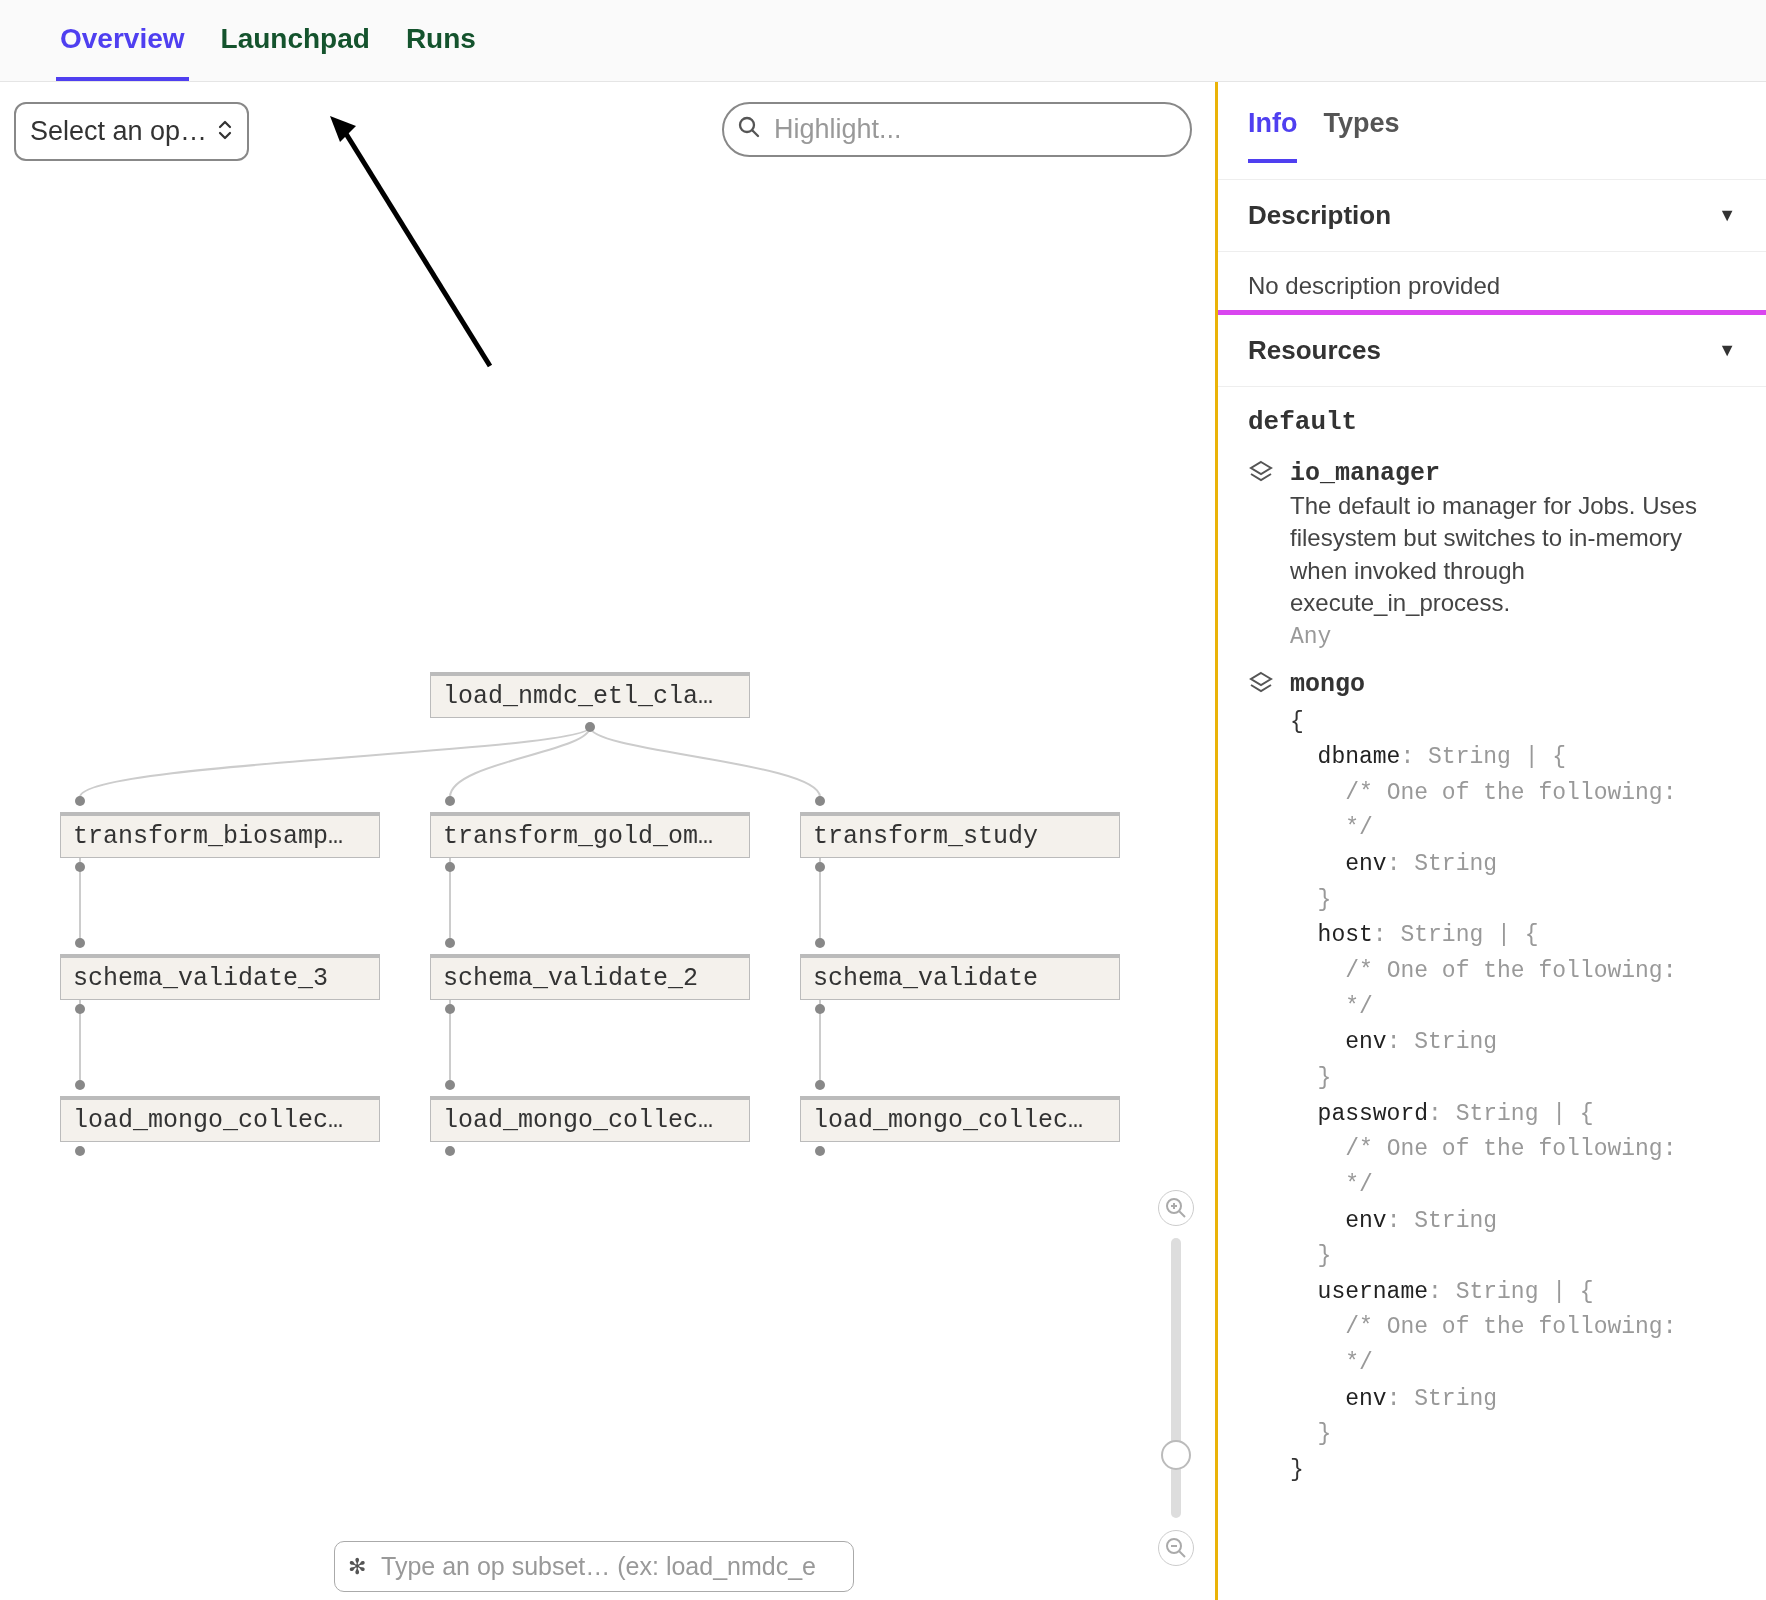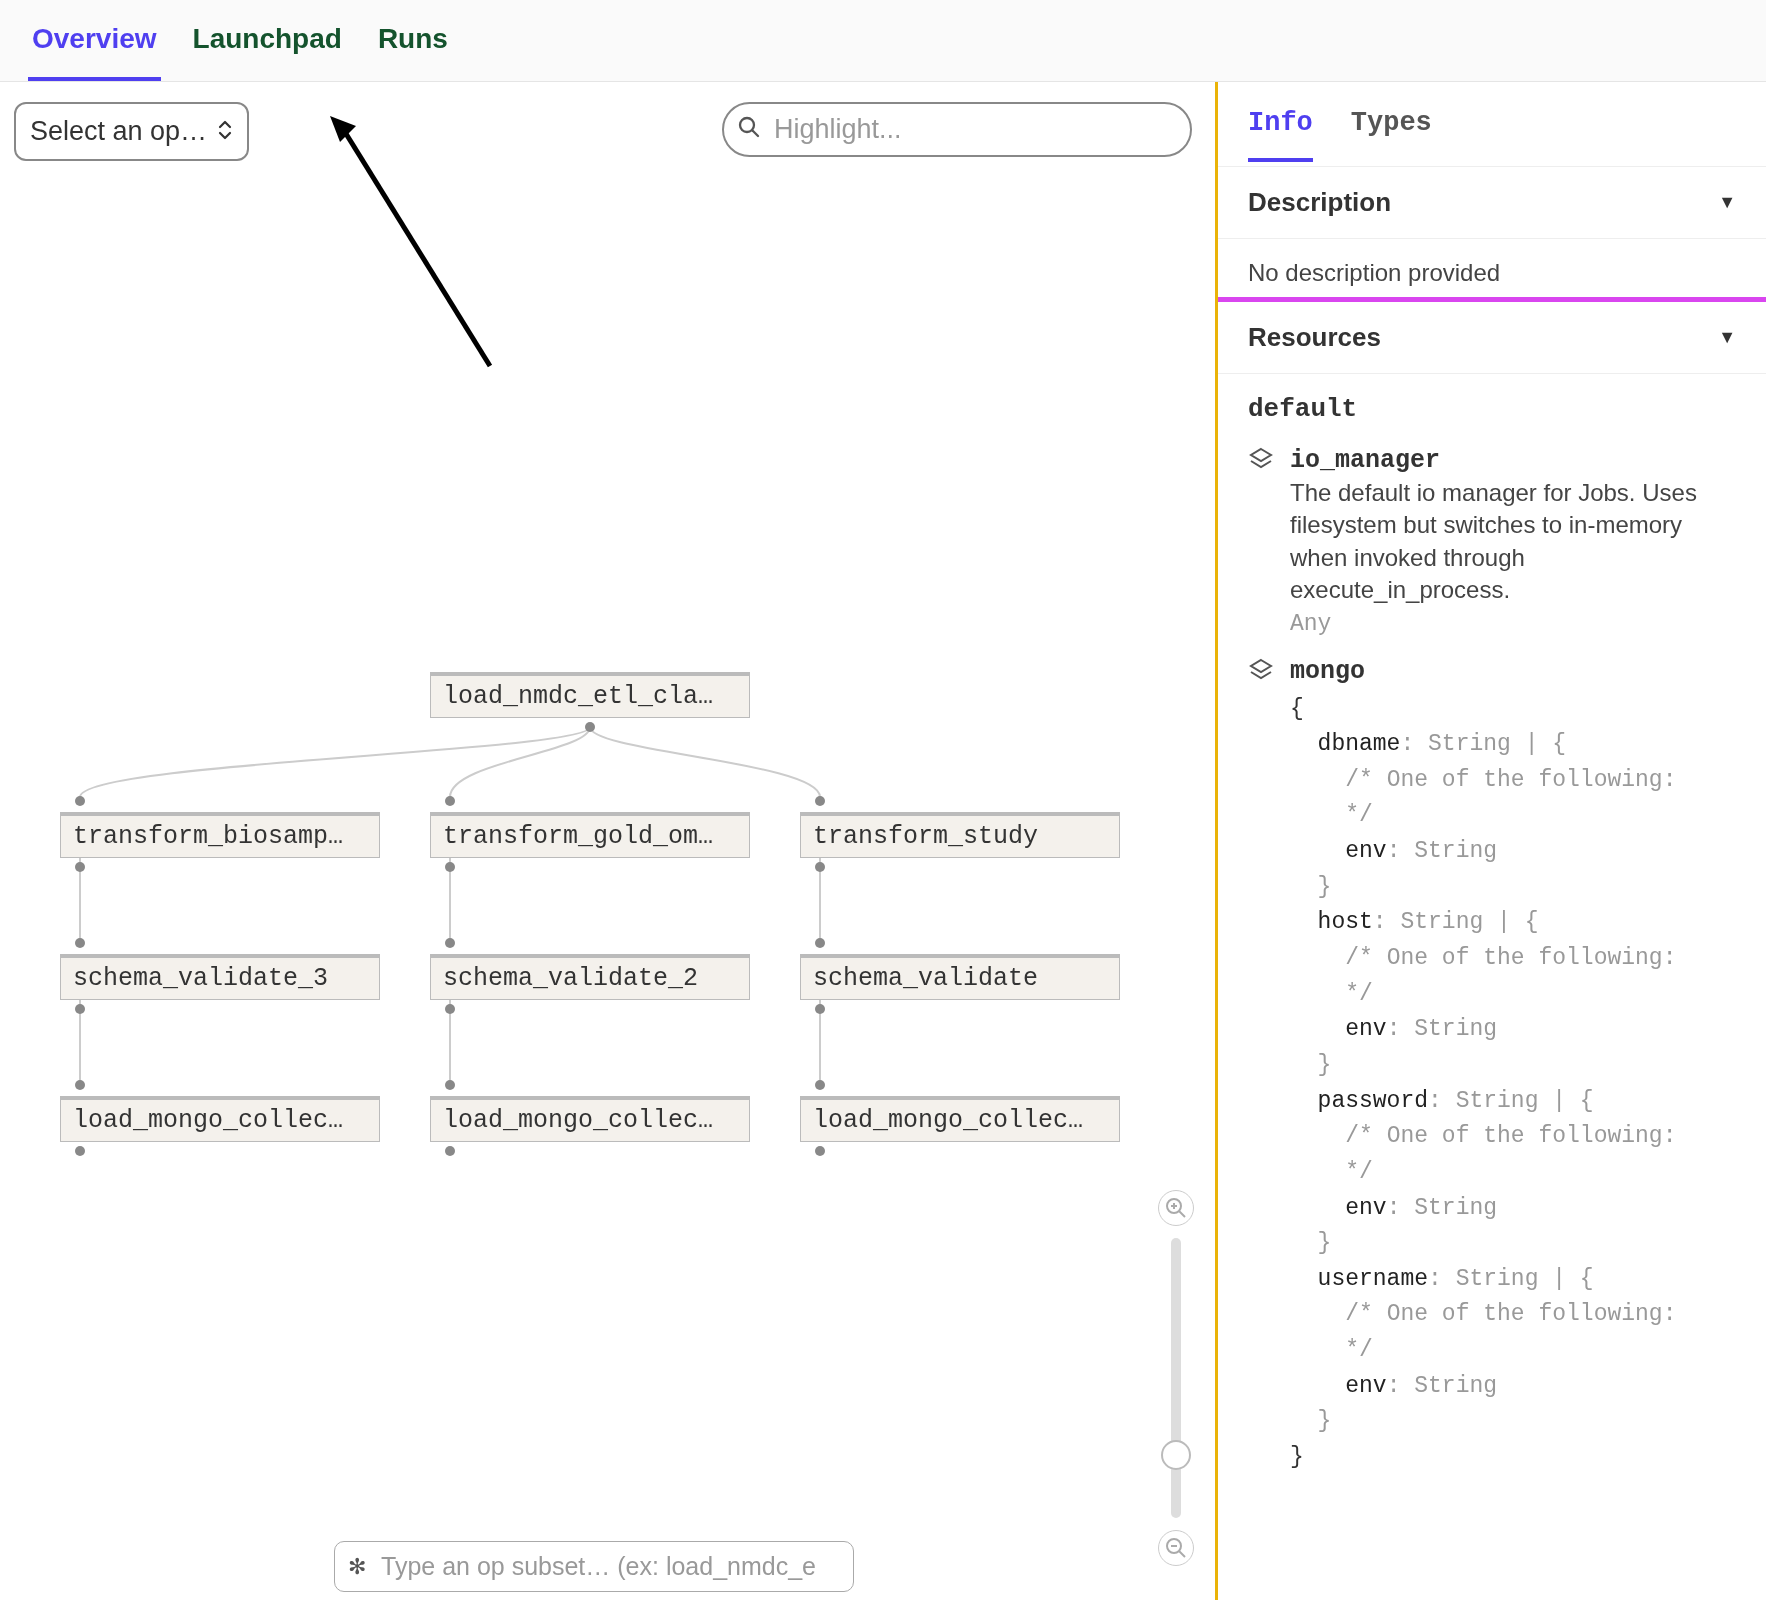--- a/index.html
+++ b/index.html
@@ -25,21 +25,21 @@
     gap: 28px;
   }
   .top-tab {
     padding: 20px 4px 22px 4px;
     font-size: 28px;
     font-weight: 600;
     color: #14532d;
     cursor: pointer;
     border-bottom: 4px solid transparent;
   }
-  .top-tab.active { color: #4f3ff0; border-bottom-color: #4f3ff0; }
+  .top-tab.active { color: #4f3ff0; border-bottom-color: #4f3ff0; margin-left: 28px; }
 
   
   .workspace {
     display: flex;
     height: calc(100% - 82px);
   }
   .canvas-pane {
     position: relative;
     width: 1218px;
     border-right: 3px solid #eab308;
@@ -195,24 +195,23 @@
   }
   .subset-input::placeholder { color: #999; }
   .subset-icon {
     position: absolute; left: 14px; top: 50%; transform: translateY(-50%);
     font-size: 22px; color: #555;
   }
 
   
   .side-tabs {
     display: flex;
-    gap: 38px;
-    padding: 26px 30px 4px 30px;
+    gap: 26px;
+    padding: 26px 30px 16px 30px;
     border-bottom: 1px solid #eee;
-    font-family: Liberation Mono, monospace;
   }
   .side-tab {
     font-size: 27px;
     font-weight: 600;
     color: #555;
     padding-bottom: 20px;
     border-bottom: 4px solid transparent;
     cursor:pointer;
   }
   .side-tab.active { color: #4f3ff0; border-bottom-color:#4f3ff0;}

